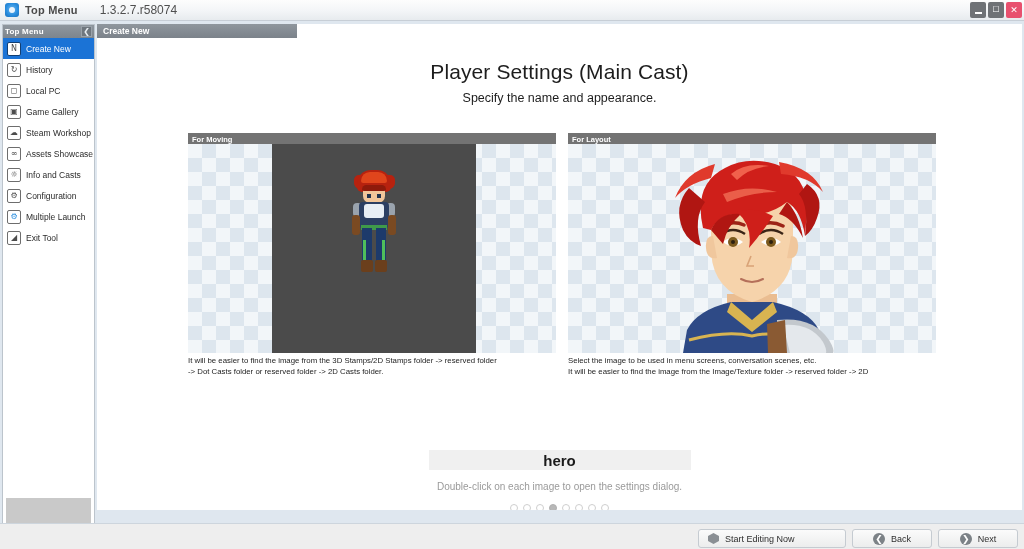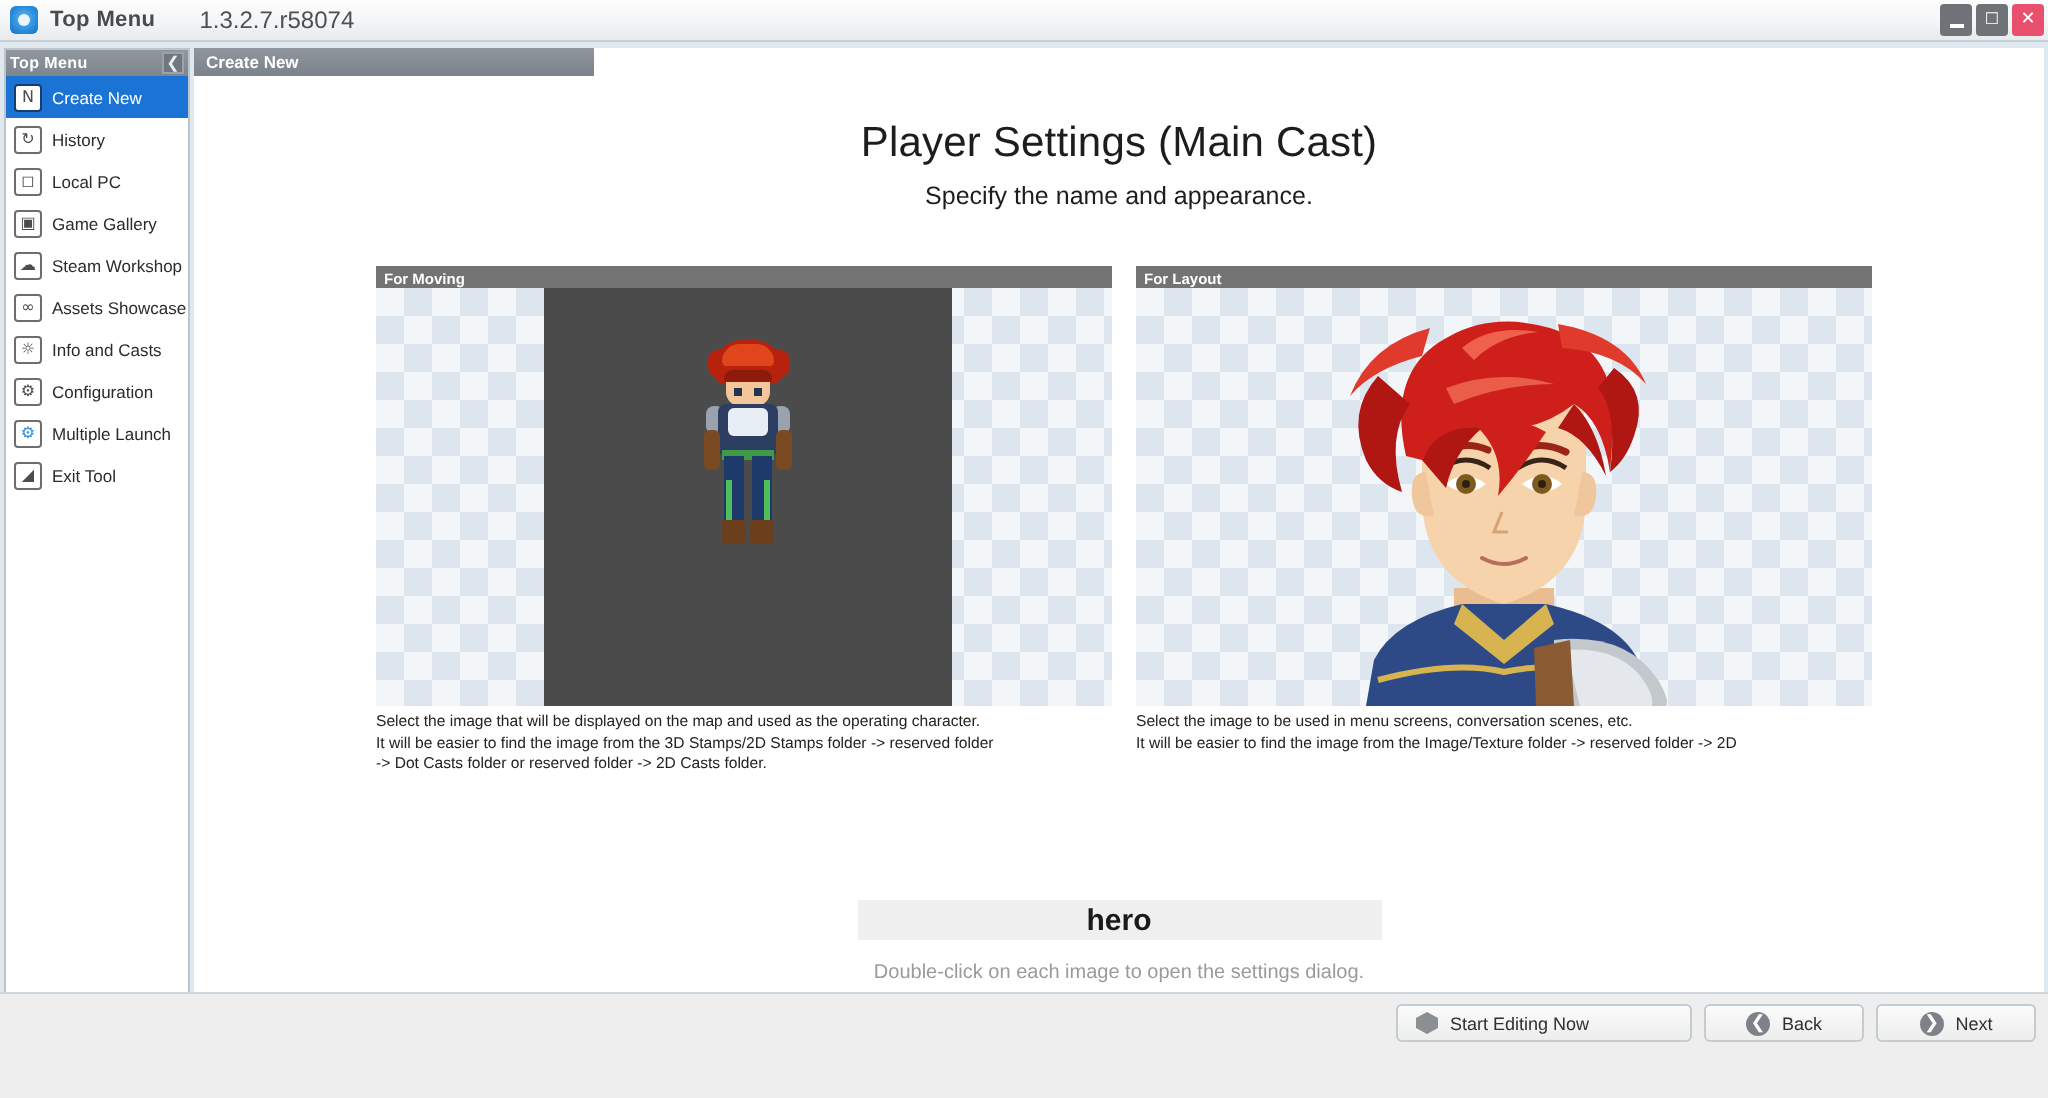--- a/index.html
+++ b/index.html
@@ -204,21 +204,21 @@
     display: flex; justify-content: center; gap: 5px;
   }
   .dot {
     width: 8px; height: 8px; border-radius: 50%;
     border: 1px solid #cfcfcf; box-sizing: border-box; background: #ffffff;
   }
   .dot.on { background: #b8b8b8; border-color: #b0b0b0; }
 
   
   .bottombar {
-    position: absolute; left: 0; bottom: 0; width: 1024px; height: 53px;
+    position: absolute; left: 0; bottom: 0; width: 1024px; height: 26px;
     background: #eeeeee; border-top: 1px solid #cdd5dd;
     box-sizing: border-box;
     text-decoration: underline;
   }
   .btnrow {
     position: absolute; right: 6px; top: 5px; display: flex; gap: 6px;
   }
   .btn {
     height: 19px; background: linear-gradient(to bottom,#fbfbfb,#eceded);
     border: 1px solid #c5cbd1; border-radius: 3px;
@@ -403,21 +403,20 @@
             <path d="M84 86 Q92 68 114 70 Q100 82 96 100 Z" fill="#b01612"></path>
             <path d="M160 58 Q172 70 176 94 Q166 74 152 70 Z" fill="#b01612"></path>
             <path d="M110 68 Q128 62 146 72 Q134 90 122 104 Q126 82 110 68 Z" fill="#cf1f1a"></path>
           </svg>
         </div>
       </div>
     </div>
 
     <div class="captions">
       <div class="caption">
-        <div>Select the image that will be displayed on the map and used as the operating character.</div>
         <div>It will be easier to find the image from the 3D Stamps/2D Stamps folder -&gt; reserved folder</div>
         <div>-&gt; Dot Casts folder or reserved folder -&gt; 2D Casts folder.</div>
       </div>
       <div class="caption">
         <div>Select the image to be used in menu screens, conversation scenes, etc.</div>
         <div>It will be easier to find the image from the Image/Texture folder -&gt; reserved folder -&gt; 2D</div>
       </div>
     </div>
 
     <div class="namebox">

